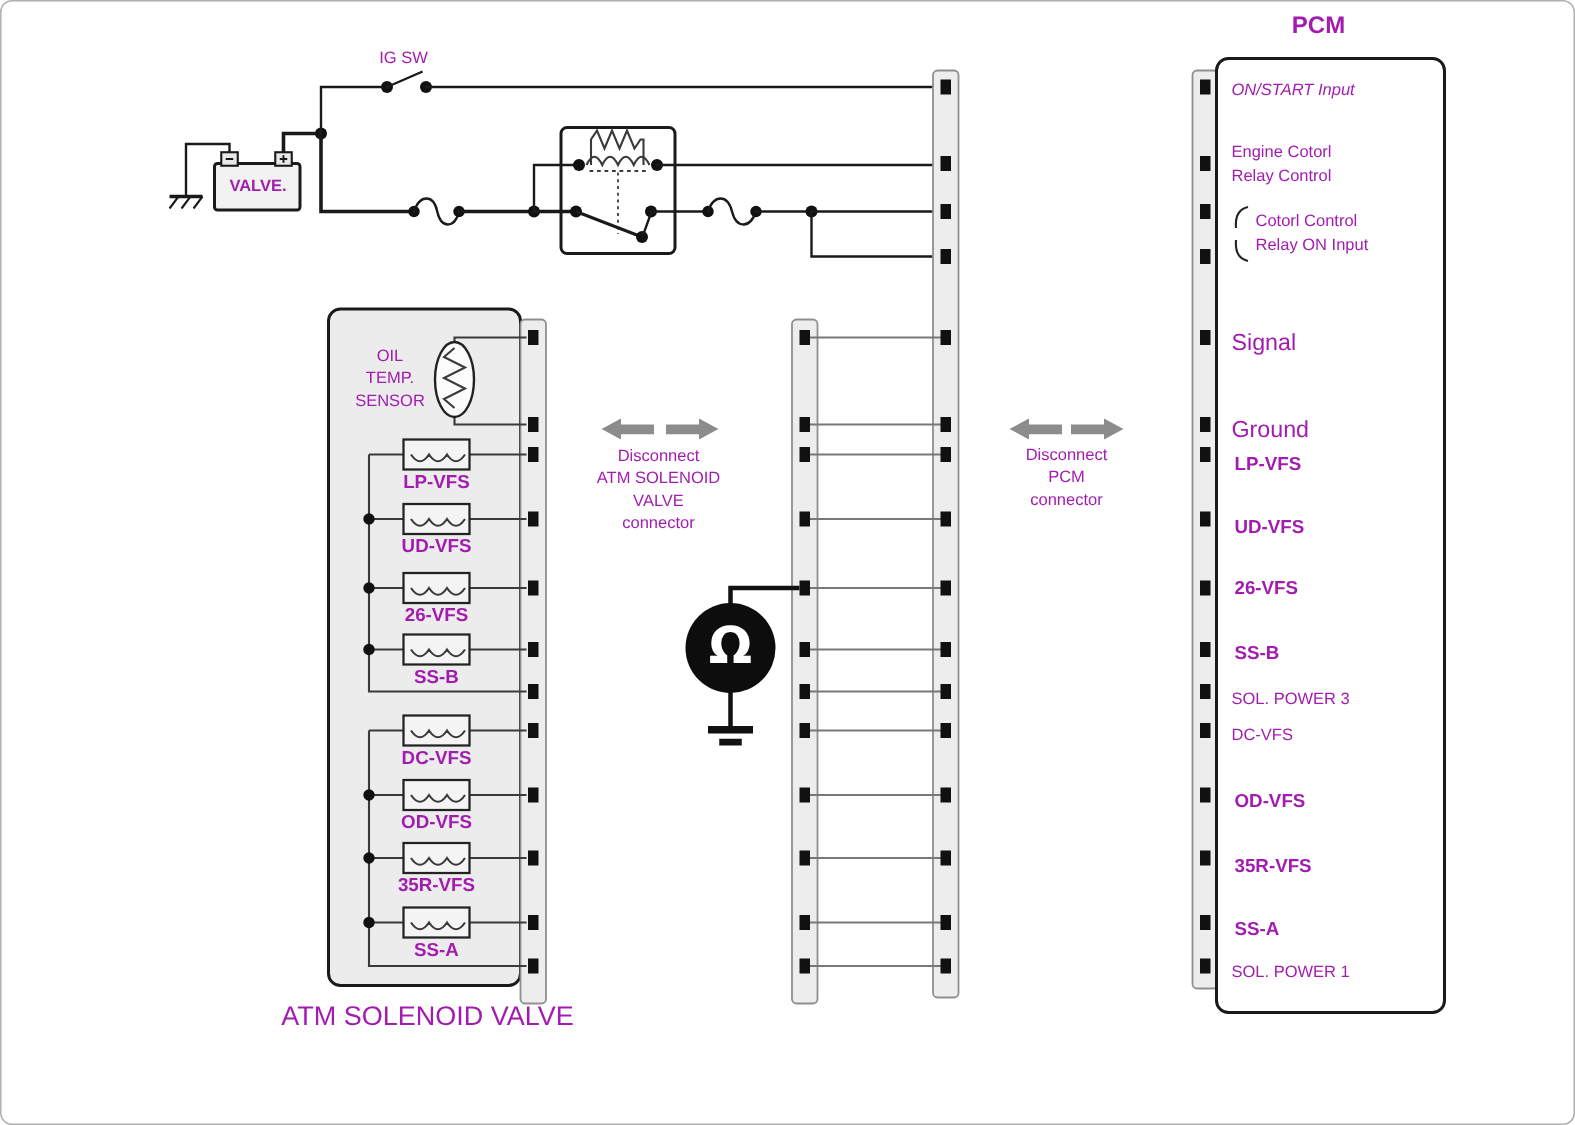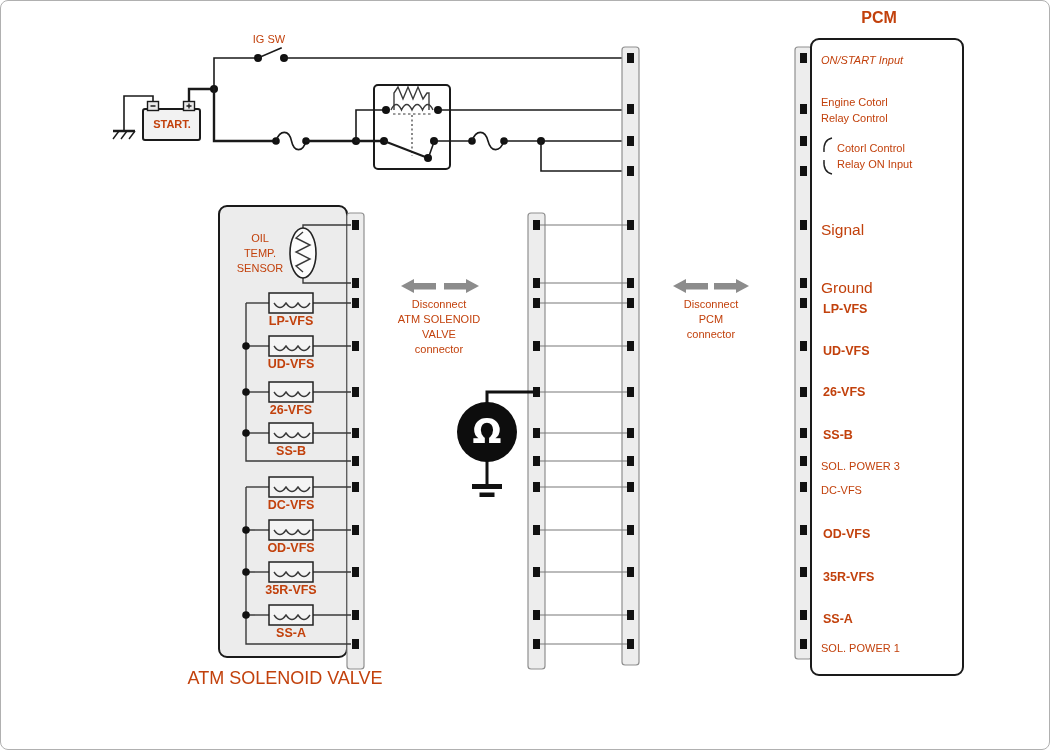--- a/index.html
+++ b/index.html
@@ -2,21 +2,21 @@
 <html><head>
 <meta charset="utf-8">
 <style>
   html,body{margin:0;padding:0;background:#fff;}
   #stage{
     position:relative;width:1048px;height:748px;background:#ffffff;
     border:1px solid #b0b0b0;border-radius:8px;overflow:hidden;
     font-family:"Liberation Sans",sans-serif;color:#1a1a1a;
   }
   #wires{position:absolute;left:0;top:0;}
-  .lbl{position:absolute;white-space:pre-line;color:#c2410c;}
+  .lbl{position:absolute;white-space:pre-line;color:#a21caf;}
   .c{transform:translate(-50%,-50%);text-align:center;}
   .vy{transform:translateY(-50%);text-align:left;}
   .n13{font-size:11px;line-height:15.5px;}
   .b15{font-size:15.5px;line-height:17px;}
   .bd12{font-size:12.5px;font-weight:bold;line-height:14px;}
   .bd14{font-size:18px;}
   .title{font-size:16px;font-weight:bold;}
   .ohm{font-size:34px;font-weight:bold;color:#ffffff;font-family:"DejaVu Sans",sans-serif;}
   
   .pin{fill:#111;}
@@ -285,21 +285,21 @@
         <rect class="pin" x="799" y="481" width="7" height="10"></rect>
     <rect class="pin" x="799" y="524" width="7" height="10"></rect>
         <rect class="pin" x="799" y="566" width="7" height="10"></rect>
     <rect class="pin" x="799" y="609" width="7" height="10"></rect>
         <rect class="pin" x="799" y="638" width="7" height="10"></rect>
   </g>
 </svg>
 
 <div class="lbl c title" style="left:878px;top:17px;">PCM</div>
 <div class="lbl c n13" style="left:268px;top:39px;">IG SW</div>
-<div class="lbl c n13" style="left:171px;top:124px;font-weight:bold;">START.</div>
+<div class="lbl c n13" style="left:171px;top:124px;font-weight:bold;">VALVE.</div>
 <div class="lbl c n13" style="left:259px;top:252px;line-height:15px;">OIL
 TEMP.
 SENSOR</div>
 
 <div class="lbl c bd12" style="left:290px;top:320px;">LP-VFS</div>
 <div class="lbl c bd12" style="left:290px;top:363px;">UD-VFS</div>
 <div class="lbl c bd12" style="left:290px;top:409px;">26-VFS</div>
 <div class="lbl c bd12" style="left:290px;top:450px;">SS-B</div>
 <div class="lbl c bd12" style="left:290px;top:504px;">DC-VFS</div>
 <div class="lbl c bd12" style="left:290px;top:547px;">OD-VFS</div>

